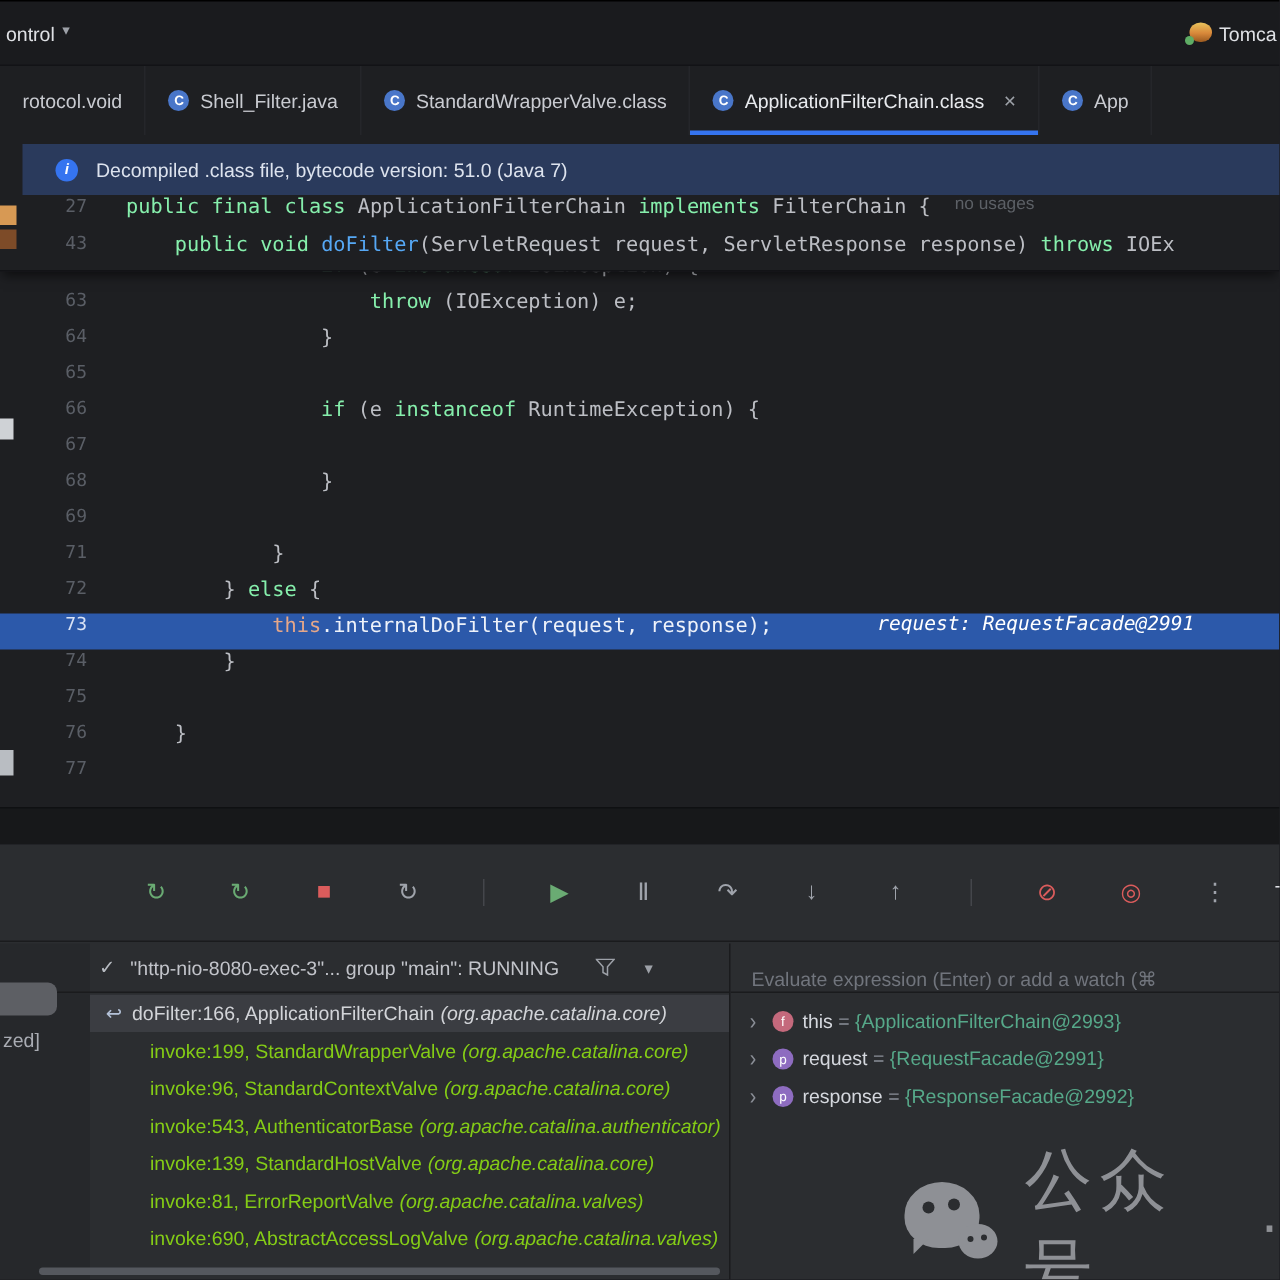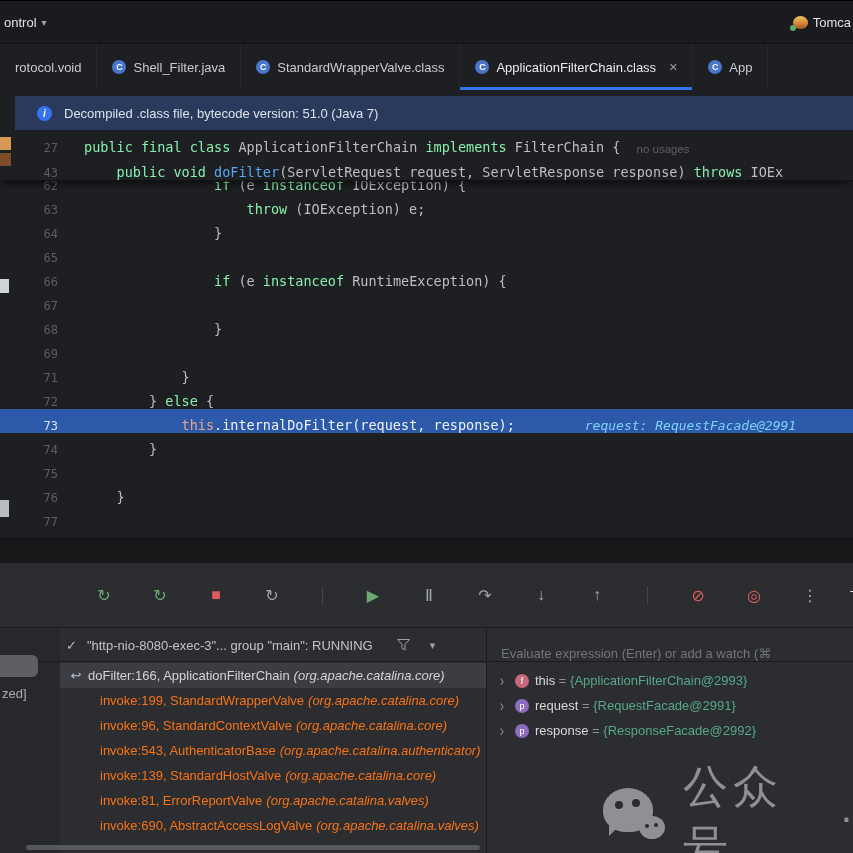--- a/index.html
+++ b/index.html
@@ -3,21 +3,21 @@
 <meta charset="utf-8">
 <style>
   *{box-sizing:border-box;margin:0;padding:0}
   html,body{width:853px;height:853px;background:#1e1f22;overflow:hidden}
   body{font-family:"Liberation Sans","DejaVu Sans",sans-serif;color:#bcbec4;position:relative;font-size:13px}
   #app{position:absolute;inset:0;width:853px;height:853px;overflow:hidden}
 
   
   .titlebar{position:absolute;top:0;left:0;right:0;height:44px;background:#1a1b1e;border-top:1px solid #000;
     border-bottom:1px solid #121316;display:flex;align-items:center;justify-content:space-between;padding:0 2px 0 4px}
-  .tb-left,.tb-right{display:flex;align-items:center;gap:5px;color:#dfe1e5;font-size:13px;white-space:nowrap}
+  .tb-left,.tb-right{display:flex;gap:5px;color:#dfe1e5;font-size:13px;white-space:nowrap}
   .chev{color:#9da1a8;font-size:10px}
 
   .tomcat{width:15px;height:13px;border-radius:50% 50% 46% 46%;position:relative;flex:none;
     background:linear-gradient(180deg,#e9c35c 0%,#d8883a 55%,#9a5a20 100%)}
   .tomcat::after{content:"";position:absolute;left:-3px;bottom:-2px;width:6px;height:6px;border-radius:50%;background:#5fad65}
 
   
   .tabbar{position:absolute;top:44px;left:0;right:0;height:46px;background:#1e1f22;display:flex;align-items:stretch;overflow:hidden}
   .tab{display:flex;align-items:center;gap:7px;padding:0 15px;font-size:13px;color:#c9cbd1;border-right:1px solid #25262a;
     white-space:nowrap;cursor:default}
@@ -27,36 +27,36 @@
   .tabclose{color:#9da1a8;font-size:14px;margin-left:6px}
 
   
   .banner{position:absolute;top:96px;left:15px;right:0;height:34px;background:#2a3a5c;display:flex;align-items:center;
     padding-left:22px;gap:12px;color:#dde3ee;font-size:13px}
   .infoicon{width:15px;height:15px;border-radius:50%;background:#3574f0;color:#fff;font-size:10px;font-style:italic;
     font-weight:bold;display:flex;align-items:center;justify-content:center;flex:none}
 
   
   .editor{position:absolute;top:130px;left:0;right:0;height:408px;background:#1e1f22;overflow:hidden}
-  .cl{display:flex;align-items:flex-end;height:24px;white-space:nowrap}
+  .cl{display:flex;align-items:flex-start;height:24px;white-space:nowrap}
   .sticky .cl{height:25px}
   .sticky{position:relative;z-index:3;background:#1e1f22;border-bottom:1px solid #121316;box-shadow:0 5px 7px -2px rgba(0,0,0,.55)}
   .clipwrap{height:12px;overflow:hidden;position:relative;z-index:1}
   .clipwrap .cl{margin-top:-12px}
   .lines{position:relative;height:346px;overflow:hidden}
   .ln{flex:none;width:84px;padding-right:26px;text-align:right;color:#5a5e66;
     font-family:"DejaVu Sans Mono",monospace;font-size:12px}
   .codetext{flex:none;white-space:pre;font-family:"DejaVu Sans Mono",monospace;font-size:13.5px}
   .c-k{color:#86efac}.c-t{color:#bcbec4}.c-m{color:#56a8f5}
   .cl.current{background:#2c59aa}
   .cl.current .ln{color:#d9e2f5}
   .cl.current .c-t{color:#eef2fa}
   .cl.current .c-k{color:#e6a789}
   .trail{margin-left:16px;color:#5c6066;font-size:11.5px}
-  .hint{margin-left:70px;color:#7dd3fc;font-style:italic;font-family:"DejaVu Sans Mono",monospace;font-size:13px}
+  .hint{margin-left:70px;color:#ffffff;font-style:italic;font-family:"DejaVu Sans Mono",monospace;font-size:13px}
 
   .gapstrip{position:absolute;top:538px;left:0;right:0;height:25px;background:#17181a;border-top:1px solid #0f1012}
 
   
   .debug{position:absolute;top:563px;left:0;right:0;bottom:0;background:#2b2d30}
   .dbg-toolbar{height:65px;border-bottom:1px solid #1a1b1d;display:flex;align-items:center;padding-left:64px}
   .dbgicon{font-size:16px;width:28px;text-align:center;flex:none;cursor:default}
   .vsep{width:1px;height:18px;background:#44464b;margin:0 8px;flex:none}
   .dbg-tabs{display:flex;align-items:center;gap:28px;margin-left:26px}
   .dbgtab{display:flex;align-items:center;gap:7px;color:#9da0a8;font-size:13.5px;white-space:nowrap}
@@ -65,21 +65,21 @@
   .frames-pane{width:487px;flex:none;position:relative;border-right:1px solid #1a1b1d}
   .rail{position:absolute;left:0;top:0;bottom:0;width:60px;background:#26282b}
   .thread-row{position:relative;height:33px;border-bottom:1px solid #1a1b1d;display:flex;align-items:center;
     padding-left:66px;gap:10px;font-size:13px;color:#c2c4ca;white-space:nowrap;z-index:2}
   .checkmark{color:#b8bcc2;font-size:13px}
   .funnel{margin-left:14px;flex:none}
   .ddchev{color:#9da1a8;font-size:11px;margin-left:10px}
   .frames-list{position:absolute;top:34px;left:60px;right:0;bottom:0;overflow:hidden}
   .frame{display:flex;align-items:center;height:25px;padding-left:40px;font-size:13px;white-space:nowrap;color:#d2d4d8}
   .frame.selected{background:#3b3d42;padding-left:8px}
-  .frame.lib{color:#f97316}
+  .frame.lib{color:#84cc16}
   .framepkg{font-style:italic;margin-left:4px}
   .frameicon{width:16px;margin-right:4px;color:#b4c2d8;font-size:13px;text-align:center}
   .hscroll{position:absolute;left:26px;right:6px;bottom:3px;height:5px;background:#55585e;border-radius:3px}
 
   .vars-pane{flex:1;position:relative;overflow:hidden}
   .eval-row{height:33px;border-bottom:1px solid #1a1b1d;display:flex;align-items:flex-end;padding-left:14px;
     color:#71757d;font-size:13px;white-space:nowrap;overflow:hidden}
   .vars-list{padding-top:6px}
   .varrow{display:flex;align-items:center;height:25px;padding-left:8px;white-space:nowrap;font-size:13px}
   .varchev{color:#8a8e96;font-size:13px;width:14px;text-align:center;transform:scaleY(1.2)}

